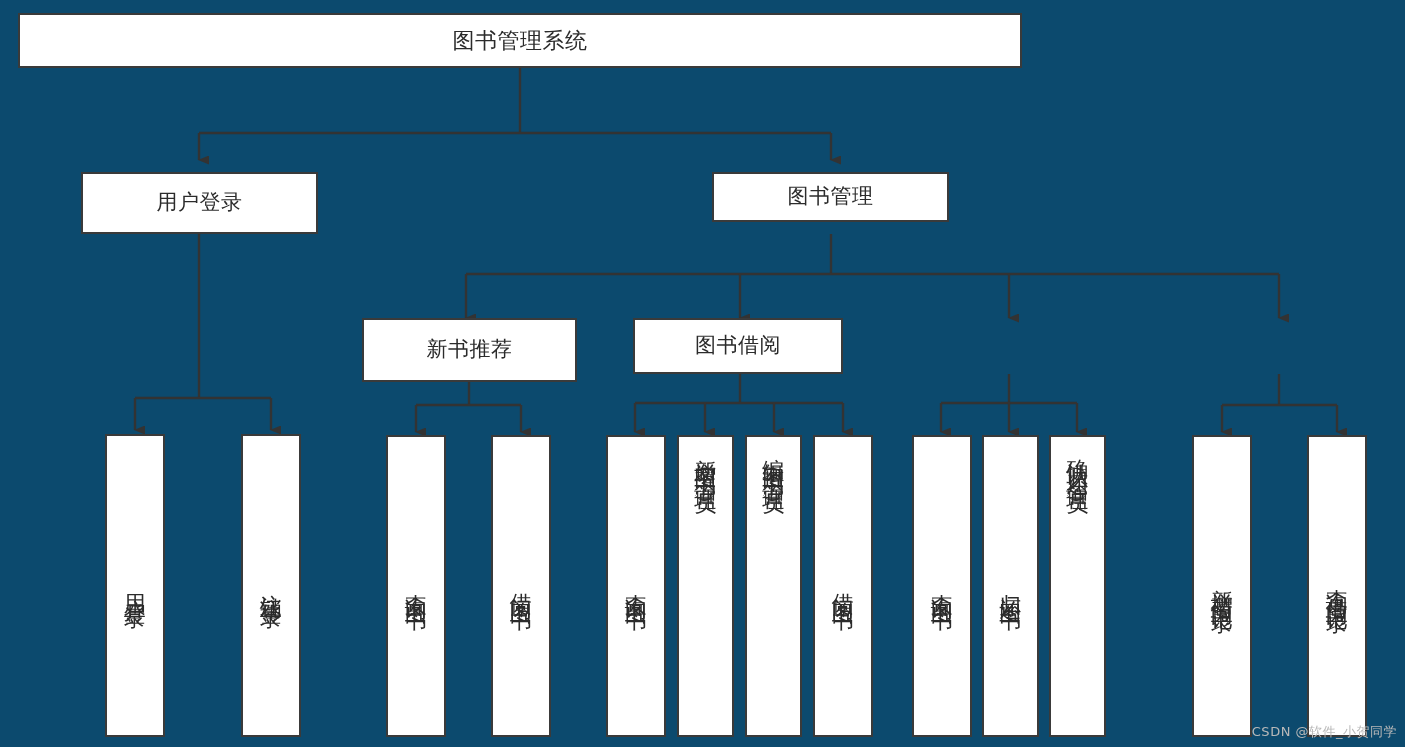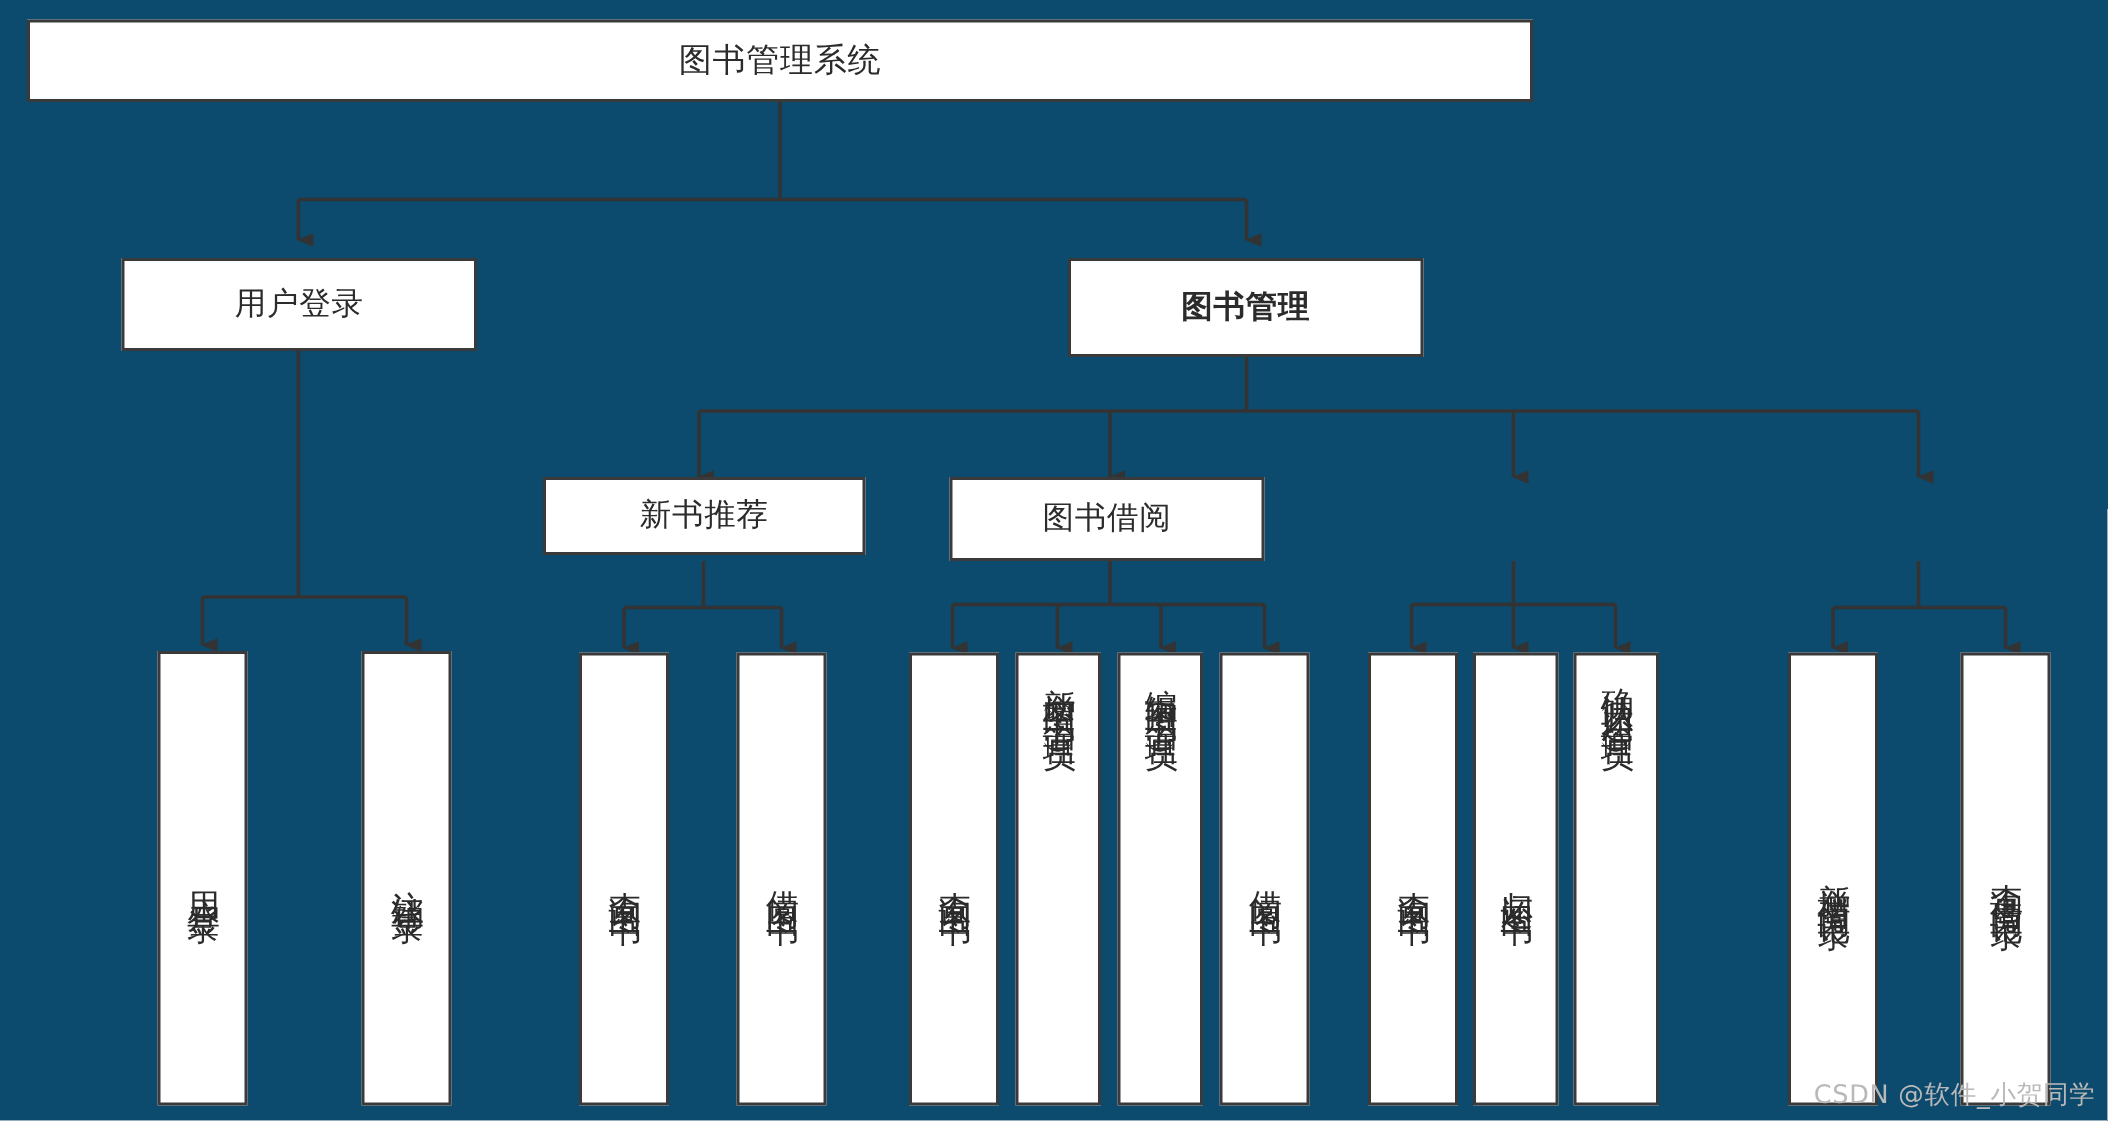--- a/index.html
+++ b/index.html
@@ -61,21 +61,21 @@
     letter-spacing: 5px;
     margin: 0 auto;
   }
   
   .v-mid { align-items: center; padding-top: 0; }
   
   #watermark {
     position: absolute;
     right: 8px;
     bottom: 6px;
-    font-size: 17px;
+    font-size: 13px;
     color: #b9b9b9;
     z-index: 20;
     white-space: nowrap;
     letter-spacing: 0.5px;
   }
 </style>
 </head>
 <body>
 
 <div id="canvas">
@@ -131,25 +131,25 @@
   </svg>
 
   <div class="node h-node" id="n-root" style="left:18px; top:13px; width:1004px; height:55px;">
     <span class="lbl">图书管理系统</span>
   </div>
 
   <div class="node h-node" style="left:81px; top:172px; width:237px; height:62px;">
     <span class="lbl">用户登录</span>
   </div>
 
-  <div class="node h-node" style="left:712px; top:172px; width:237px; height:66px;font-weight:bold;">
+  <div class="node h-node" style="left:712px; top:172px; width:237px; height:50px;">
     <span class="lbl">图书管理</span>
   </div>
 
-  <div class="node h-node" style="left:362px; top:318px; width:215px; height:52px;">
+  <div class="node h-node" style="left:362px; top:318px; width:215px; height:64px;">
     <span class="lbl">新书推荐</span>
   </div>
 
   <div class="node h-node" style="left:633px; top:318px; width:210px; height:56px;">
     <span class="lbl">图书借阅</span>
   </div>
 
 
 
   <div class="node v-node v-mid" style="left:105px; top:434px; width:60px; height:303px;">

